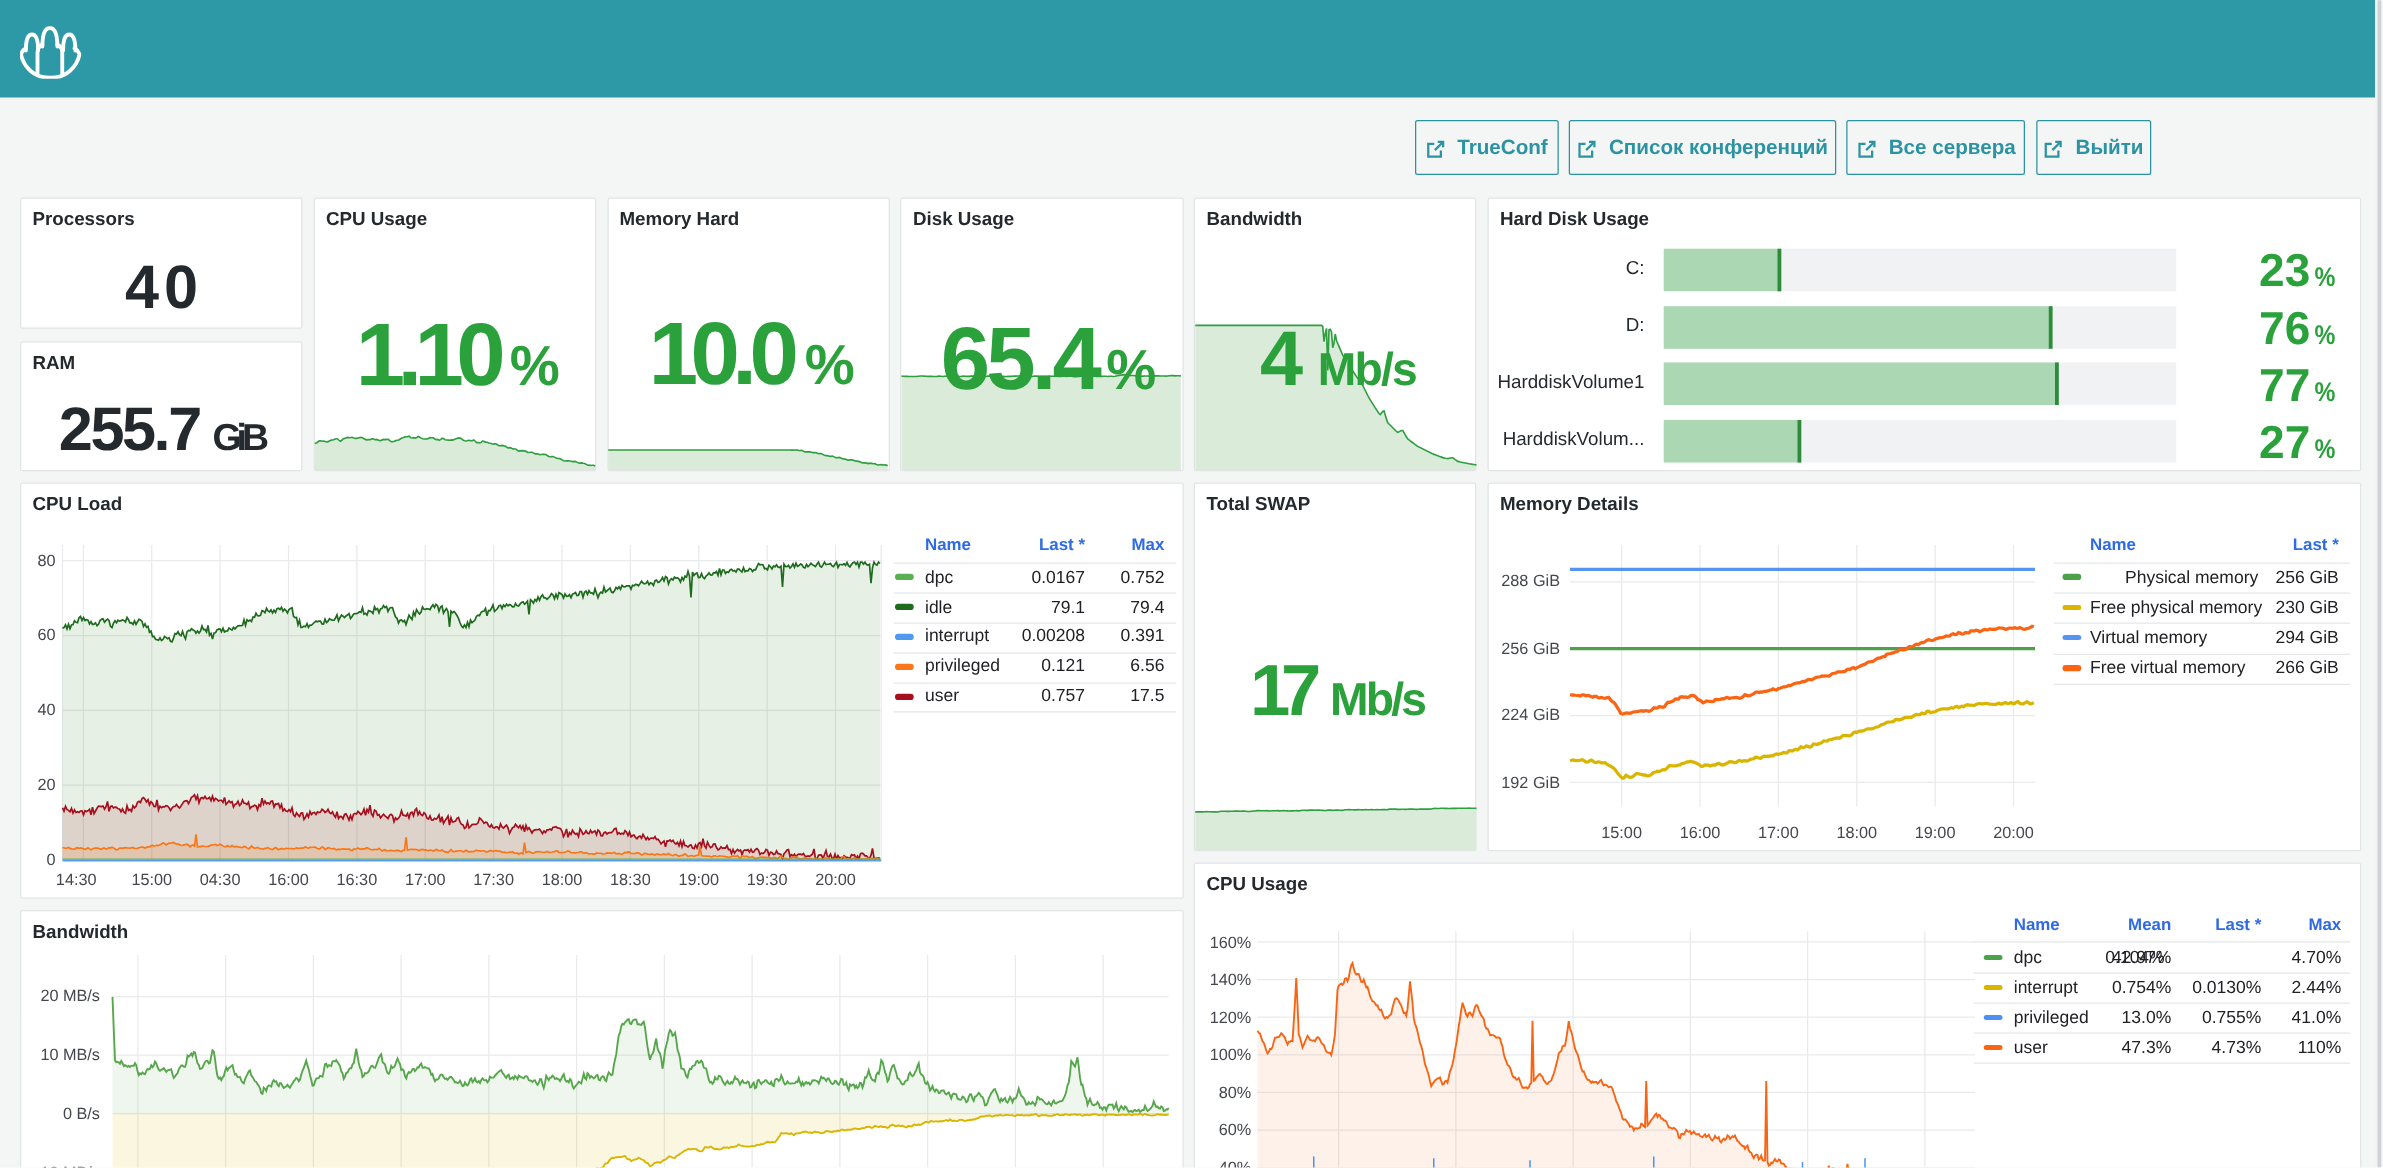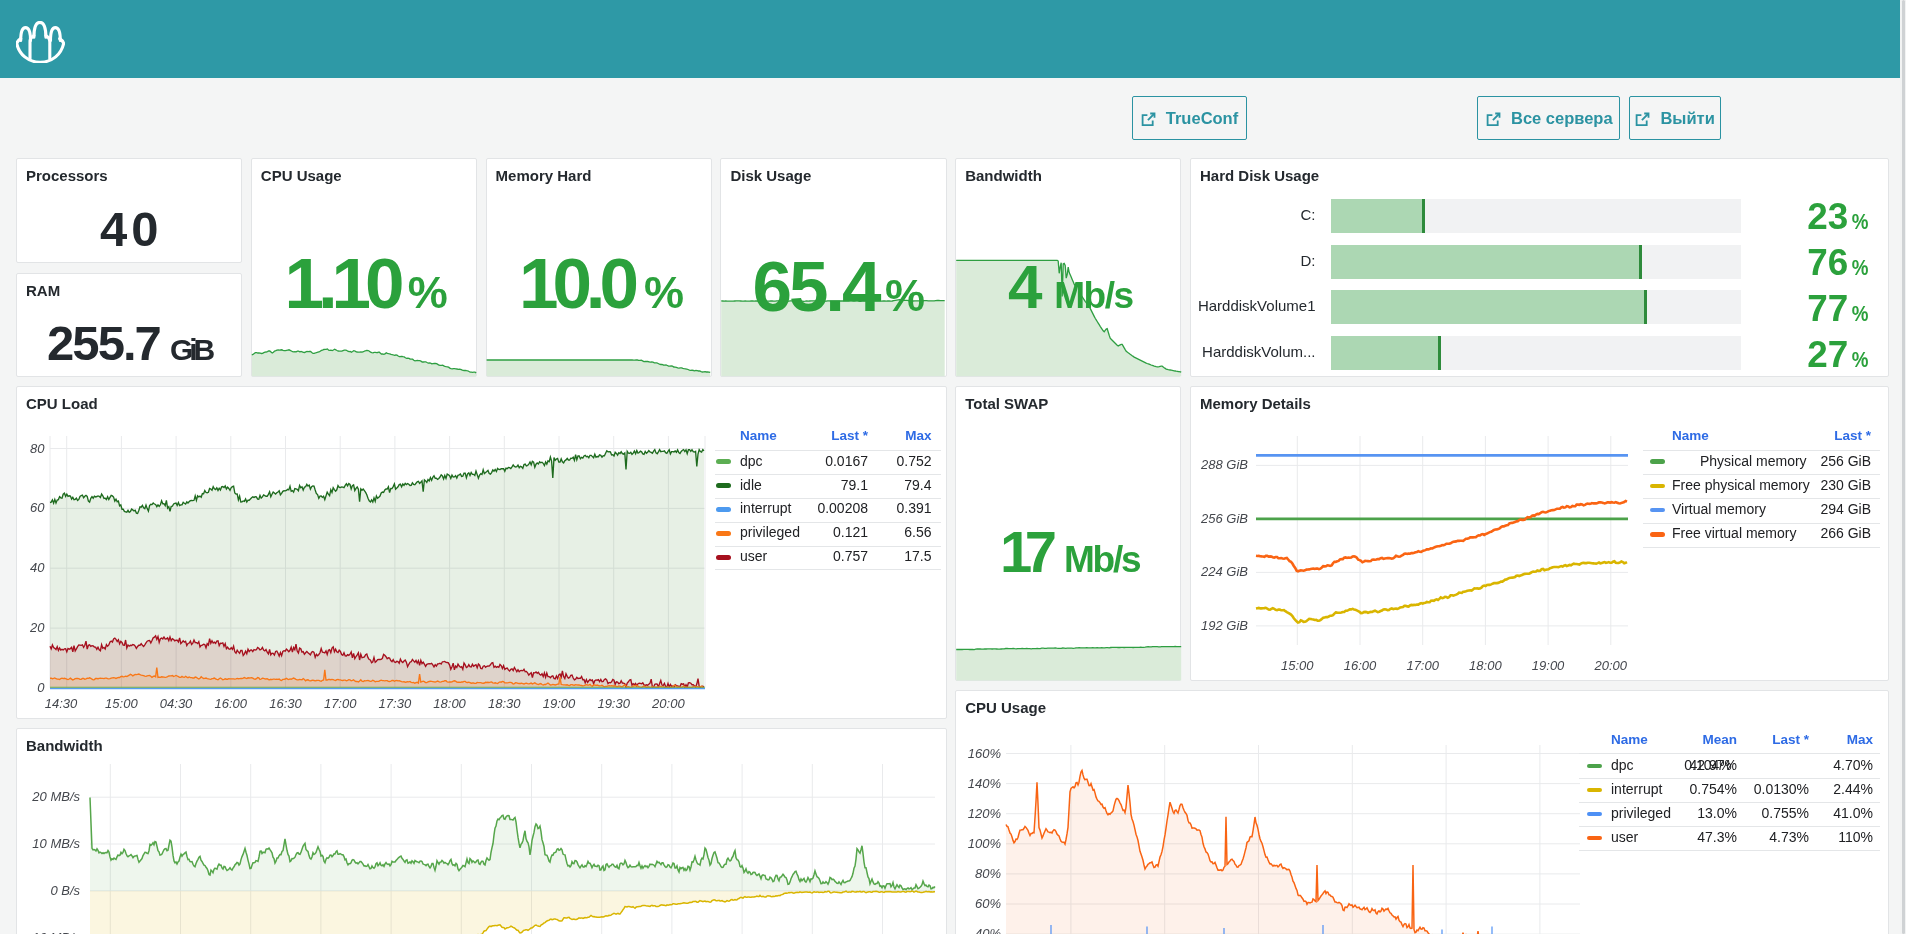--- a/index.html
+++ b/index.html
@@ -3,21 +3,21 @@
 <style>
 html,body{margin:0;padding:0;}
 #page{position:relative;width:1906px;height:934px;background:#F4F5F5;overflow:hidden;
   font-family:"Liberation Sans",sans-serif;}
 .panel{position:absolute;background:#fff;border:1px solid #E2E4E6;border-radius:2px;box-sizing:border-box;}
 .ptitle{position:absolute;font-size:15px;font-weight:700;color:#24292E;white-space:nowrap;letter-spacing:0;}
 .abs{position:absolute;}
 .chart{position:absolute;left:0;top:0;overflow:visible;}
 .btn{position:absolute;box-sizing:border-box;border:1.5px solid #2B93A2;border-radius:2px;color:#2B93A2;
   font-size:16.5px;font-weight:700;display:flex;align-items:center;justify-content:center;white-space:nowrap;}
-.axlbl{position:absolute;font-size:13px;color:#44474D;white-space:nowrap;font-style:italic;}
+.axlbl{position:absolute;font-size:13px;color:#44474D;white-space:nowrap;}
 .leg{position:absolute;font-size:14px;color:#202124;white-space:nowrap;}
 .leghdr{position:absolute;font-size:13.5px;font-weight:700;color:#2E6BE5;white-space:nowrap;}
 .dash{position:absolute;height:4.5px;width:15px;border-radius:2.5px;}
 .rline{position:absolute;height:1px;background:#E4E6E8;}
 </style></head><body>
 <div id="page">
 
 <div class="abs" style="left:0;top:0;width:1900px;height:78px;background:#2E99A6"></div>
 <svg class="abs" style="left:16px;top:21px" width="49" height="42" viewBox="0 0 49 42">
 <g fill="none" stroke="#fff" stroke-width="3.1" stroke-linecap="round" stroke-linejoin="round">
@@ -33,20 +33,30 @@
 <div class="abs" style="left:1902px;top:0;width:3px;height:934px;background:#CFD2D4;border-radius:1.5px"></div>
 <div class="btn" style="left:1131.5px;top:96px;width:115px;height:44px">
       <svg width="17" height="17" viewBox="0 0 17 17" style="position:relative;top:1px;margin-right:9px;flex:0 0 auto">
 <g fill="none" stroke="#2B93A2" stroke-width="1.8">
 <path d="M12.7 9.4 L12.7 14.2 L2.6 14.2 L2.6 4.1 L7.4 4.1"></path>
 <path d="M10.2 2.5 L14.5 2.5 L14.5 6.8"></path>
 <path d="M14.0 3.0 L7.9 9.1"></path>
 </g>
       </svg>
       <span>TrueConf</span>
+    </div>
+<div class="btn" style="left:1254.8px;top:96px;width:214px;height:44px">
+      <svg width="17" height="17" viewBox="0 0 17 17" style="position:relative;top:1px;margin-right:9px;flex:0 0 auto">
+<g fill="none" stroke="#2B93A2" stroke-width="1.8">
+<path d="M12.7 9.4 L12.7 14.2 L2.6 14.2 L2.6 4.1 L7.4 4.1"></path>
+<path d="M10.2 2.5 L14.5 2.5 L14.5 6.8"></path>
+<path d="M14.0 3.0 L7.9 9.1"></path>
+</g>
+      </svg>
+      <span>Список конференций</span>
     </div>
 <div class="btn" style="left:1477.3px;top:96px;width:143px;height:44px">
       <svg width="17" height="17" viewBox="0 0 17 17" style="position:relative;top:1px;margin-right:9px;flex:0 0 auto">
 <g fill="none" stroke="#2B93A2" stroke-width="1.8">
 <path d="M12.7 9.4 L12.7 14.2 L2.6 14.2 L2.6 4.1 L7.4 4.1"></path>
 <path d="M10.2 2.5 L14.5 2.5 L14.5 6.8"></path>
 <path d="M14.0 3.0 L7.9 9.1"></path>
 </g>
       </svg>
       <span>Все сервера</span>

